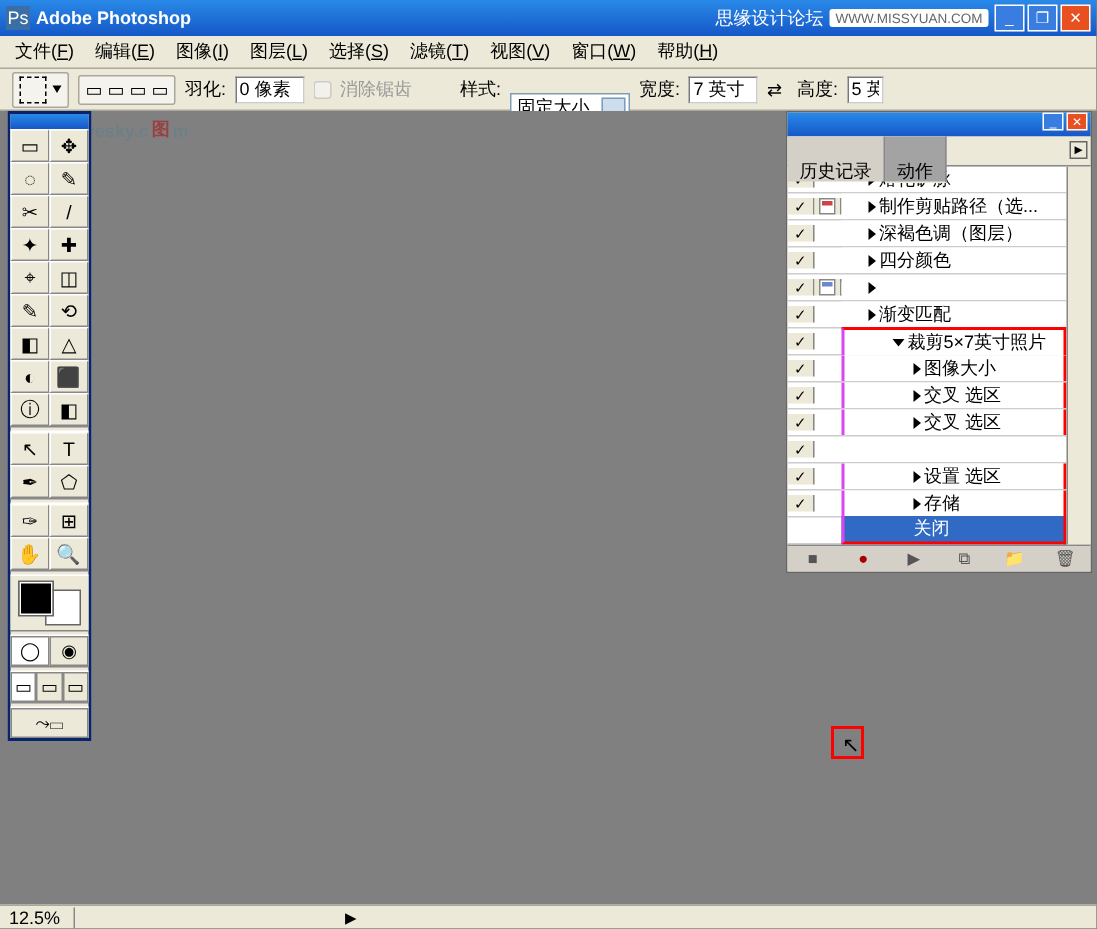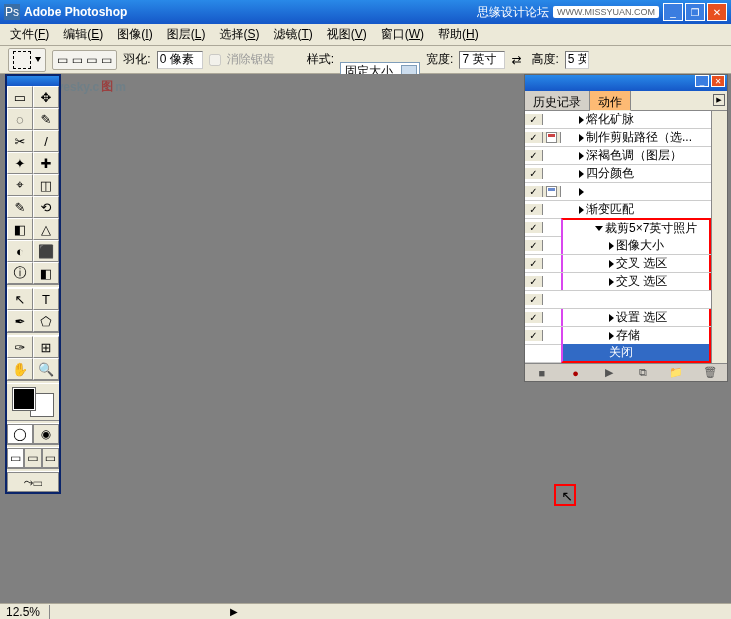--- a/index.html
+++ b/index.html
@@ -46,22 +46,22 @@
 .sw-bg { position:absolute; bottom:4px; right:6px; width:22px; height:22px; background:#fff; border:1px solid #fff; outline:1px solid #666; }
 .tb-mode { grid-column: 1/-1; display:flex; }
 .tb-mode .m { flex:1; height:20px; border:1px solid #888; background:#ece9d8; display:flex; align-items:center; justify-content:center; }
 .tb-mode .m.sel { background:#fff; }
 
 .actions-panel { position: absolute; top: 0; right: 3px; width: 204px; background: #ece9d8; border: 1px solid #666; }
 .ap-hdr { height: 16px; background: linear-gradient(to bottom,#2989e8,#1557c7); display:flex; justify-content:flex-end; gap:2px; padding:0 2px; }
 .ap-hdr .b { width:14px; height:12px; background:#3a7de0; border:1px solid #fff; color:#fff; font-size:8px; display:flex; align-items:center; justify-content:center; }
 .ap-hdr .b.c { background:#e85020; }
 .ap-tabs { display:flex; height:20px; background:#ece9d8; border-bottom:1px solid #888; position:relative; }
-.ap-tab { padding:3px 8px; border-right:1px solid #888; background:#d4d0c8; }
-.ap-tab.active { background:#fdba74; border-bottom:1px solid #ece9d8; margin-bottom:-1px; }
+.ap-tab { padding:15px 8px; border-right:1px solid #888; background:#d4d0c8; }
+.ap-tab.active { background:#a3a3a3; border-bottom:1px solid #ece9d8; margin-bottom:-1px; }
 .ap-menu { position:absolute; right:2px; top:3px; width:12px; height:12px; border:1px solid #666; background:#ece9d8; display:flex; align-items:center; justify-content:center; font-size:7px; }
 
 .ap-body { max-height: 290px; overflow: hidden; background:#fff; }
 .ap-row { display:flex; align-items:center; height:18px; border-bottom:1px solid #ccc; }
 .ap-c1 { width:18px; border-right:1px solid #888; display:flex; align-items:center; justify-content:center; background:#ece9d8; }
 .ap-c2 { width:18px; border-right:1px solid #888; display:flex; align-items:center; justify-content:center; background:#ece9d8; }
 .ap-c3 { flex:1; display:flex; align-items:center; padding-left:2px; gap:2px; background:#fff; white-space:nowrap; overflow:hidden; }
 .chkm { width:11px; height:11px; display:flex; align-items:center; justify-content:center; }
 .chkm::before { content:"✓"; font-size:10px; }
 .dlg-ico { width:11px; height:11px; border:1px solid #888; background:#fff; position:relative; }

